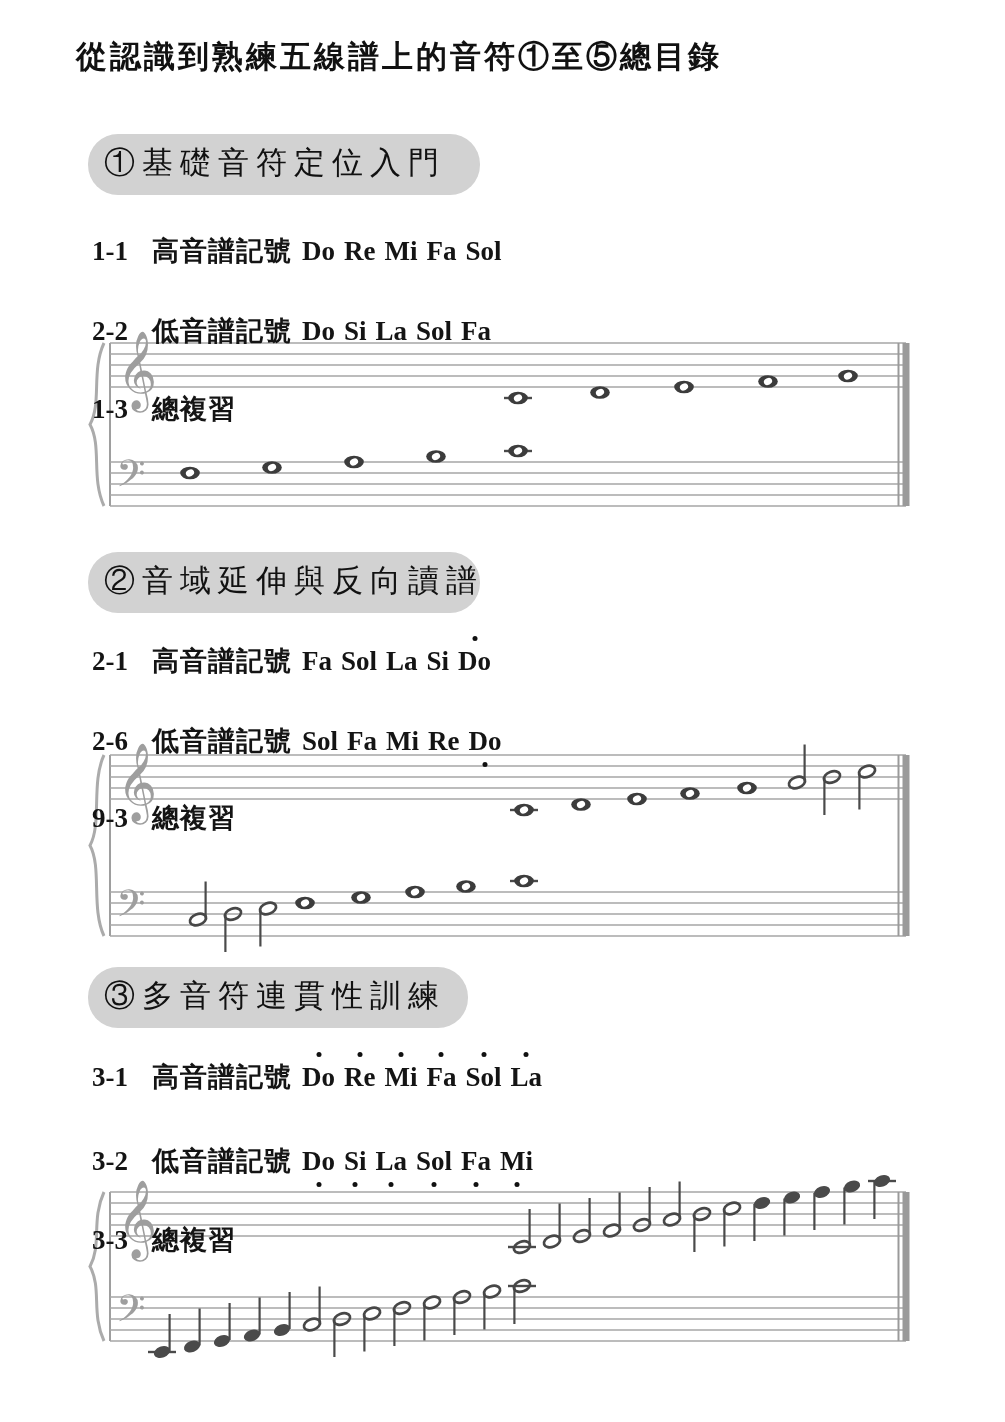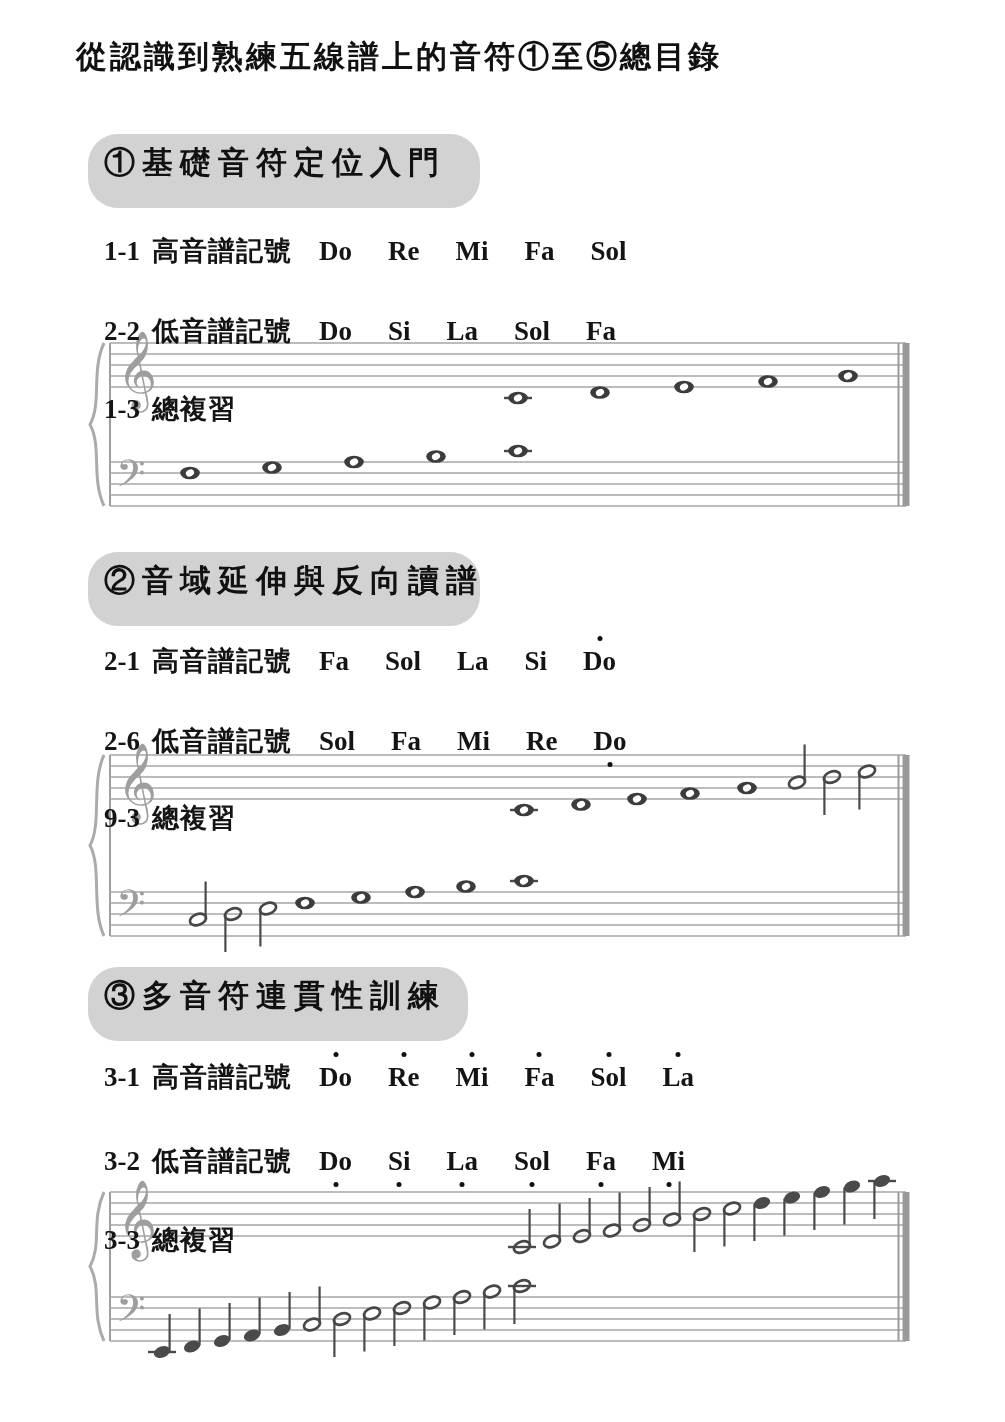--- a/index.html
+++ b/index.html
@@ -7,35 +7,35 @@
     width:1005px;height:1422px;position:relative;background:#ffffff;
     font-family:"Liberation Serif","DejaVu Serif",serif;color:#141414;
     overflow:hidden;
   }
   .page-title{
     position:absolute;top:36px;left:0;width:798px;margin:0;
     text-align:center;font-size:31px;font-weight:700;letter-spacing:3px;
     color:#111;
   }
   .pill{
-    position:absolute;left:88px;height:74px;line-height:58px;
+    position:absolute;left:88px;height:61px;line-height:58px;
     background:#d2d2d2;border-radius:30px;padding-left:16px;
-    font-size:31px;font-weight:700;letter-spacing:7px;color:#111;
+    font-size:31px;font-weight:400;letter-spacing:7px;color:#111;
     box-sizing:border-box;white-space:nowrap;z-index:2;
   }
   .pill-0{top:134px;width:392px;}
   .pill-1{top:552px;width:392px;}
   .pill-2{top:967px;width:380px;}
   .row{
     position:absolute;left:92px;white-space:nowrap;z-index:3;
     font-size:27px;font-weight:700;color:#141414;
   }
-  .row .num{display:inline-block;width:60px;text-align:center;}
-  .row .prefix{letter-spacing:1px;}
-  .syl{position:relative;display:inline-block;margin-right:9px;margin-left:27px;}
+  .row .num{display:inline-block;width:60px;}
+  .row .prefix{letter-spacing:1px;margin-right:10px;}
+  .syl{position:relative;display:inline-block;margin-right:9px;}
   .syl:last-child{margin-right:0;}
   .syl.above::after,.syl.below::after{
     content:"";position:absolute;left:50%;width:5px;height:5px;
     border-radius:50%;background:#111;transform:translateX(-50%);
   }
   .syl.above::after{top:-10px;}
   .syl.below::after{bottom:-10px;}
   .staffsvg{position:absolute;left:0;z-index:1;}
 </style>
 </head>

